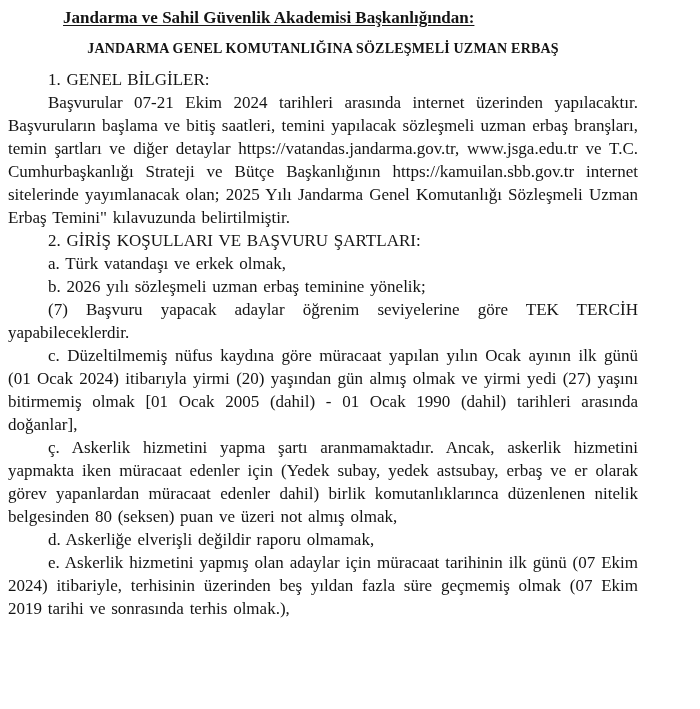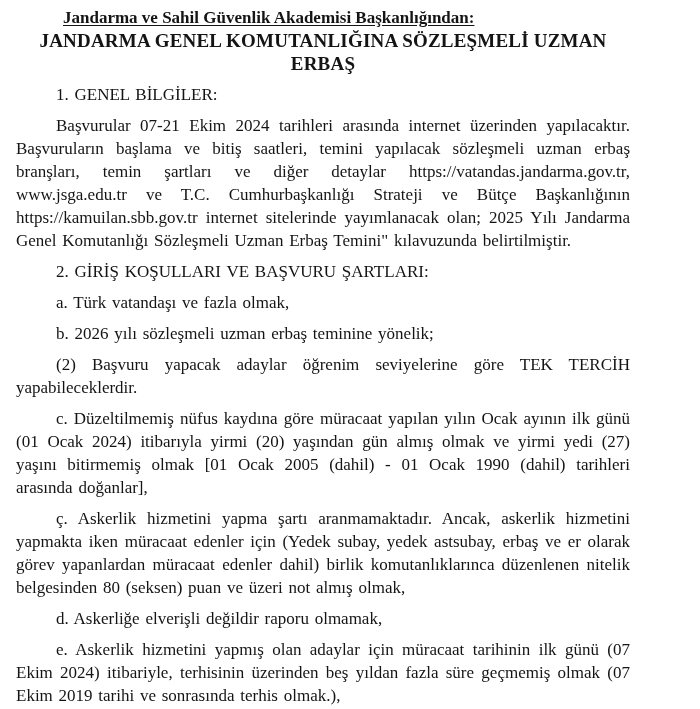--- a/index.html
+++ b/index.html
@@ -21,43 +21,43 @@
     color: #141414;
   }
   .source-heading {
     margin: 0 0 0 55px;
     font-size: 17px;
     font-weight: bold;
     text-decoration: underline;
     text-underline-offset: 2px;
   }
   .title-line {
-    margin: 0;
-    font-size: 19px;
+    margin: 8px;
+    font-size: 14px;
     font-weight: bold;
     text-align: center;
     letter-spacing: 0.2px;
   }
   p.body {
-    margin: 8px;
+    margin: 0;
     text-indent: 40px;
     text-align: justify;
     word-spacing: 1.5px;
   }
 </style>
 </head>
 <body>
 
 <div class="page">
   <h1 class="source-heading">Jandarma ve Sahil Güvenlik Akademisi Başkanlığından:</h1>
   <h2 class="title-line">JANDARMA GENEL KOMUTANLIĞINA SÖZLEŞMELİ UZMAN ERBAŞ</h2>
 
   <p class="body">1. GENEL BİLGİLER:</p>
   <p class="body">Başvurular 07-21 Ekim 2024 tarihleri arasında internet üzerinden yapılacaktır. Başvuruların başlama ve bitiş saatleri, temini yapılacak sözleşmeli uzman erbaş branşları, temin şartları ve diğer detaylar https://vatandas.jandarma.gov.tr, www.jsga.edu.tr ve T.C. Cumhurbaşkanlığı Strateji ve Bütçe Başkanlığının https://kamuilan.sbb.gov.tr internet sitelerinde yayımlanacak olan; 2025 Yılı Jandarma Genel Komutanlığı Sözleşmeli Uzman Erbaş Temini" kılavuzunda belirtilmiştir.</p>
   <p class="body">2. GİRİŞ KOŞULLARI VE BAŞVURU ŞARTLARI:</p>
-  <p class="body">a. Türk vatandaşı ve fazla olmak,</p>
+  <p class="body">a. Türk vatandaşı ve erkek olmak,</p>
   <p class="body">b. 2026 yılı sözleşmeli uzman erbaş teminine yönelik;</p>
-  <p class="body">(2) Başvuru yapacak adaylar öğrenim seviyelerine göre TEK TERCİH yapabileceklerdir.</p>
+  <p class="body">(7) Başvuru yapacak adaylar öğrenim seviyelerine göre TEK TERCİH yapabileceklerdir.</p>
   <p class="body">c. Düzeltilmemiş nüfus kaydına göre müracaat yapılan yılın Ocak ayının ilk günü (01 Ocak 2024) itibarıyla yirmi (20) yaşından gün almış olmak ve yirmi yedi (27) yaşını bitirmemiş olmak [01 Ocak 2005 (dahil) - 01 Ocak 1990 (dahil) tarihleri arasında doğanlar],</p>
   <p class="body">ç. Askerlik hizmetini yapma şartı aranmamaktadır. Ancak, askerlik hizmetini yapmakta iken müracaat edenler için (Yedek subay, yedek astsubay, erbaş ve er olarak görev yapanlardan müracaat edenler dahil) birlik komutanlıklarınca düzenlenen nitelik belgesinden 80 (seksen) puan ve üzeri not almış olmak,</p>
   <p class="body">d. Askerliğe elverişli değildir raporu olmamak,</p>
   <p class="body">e. Askerlik hizmetini yapmış olan adaylar için müracaat tarihinin ilk günü (07 Ekim 2024) itibariyle, terhisinin üzerinden beş yıldan fazla süre geçmemiş olmak (07 Ekim 2019 tarihi ve sonrasında terhis olmak.),</p>
 </div>
 
 </body></html>

